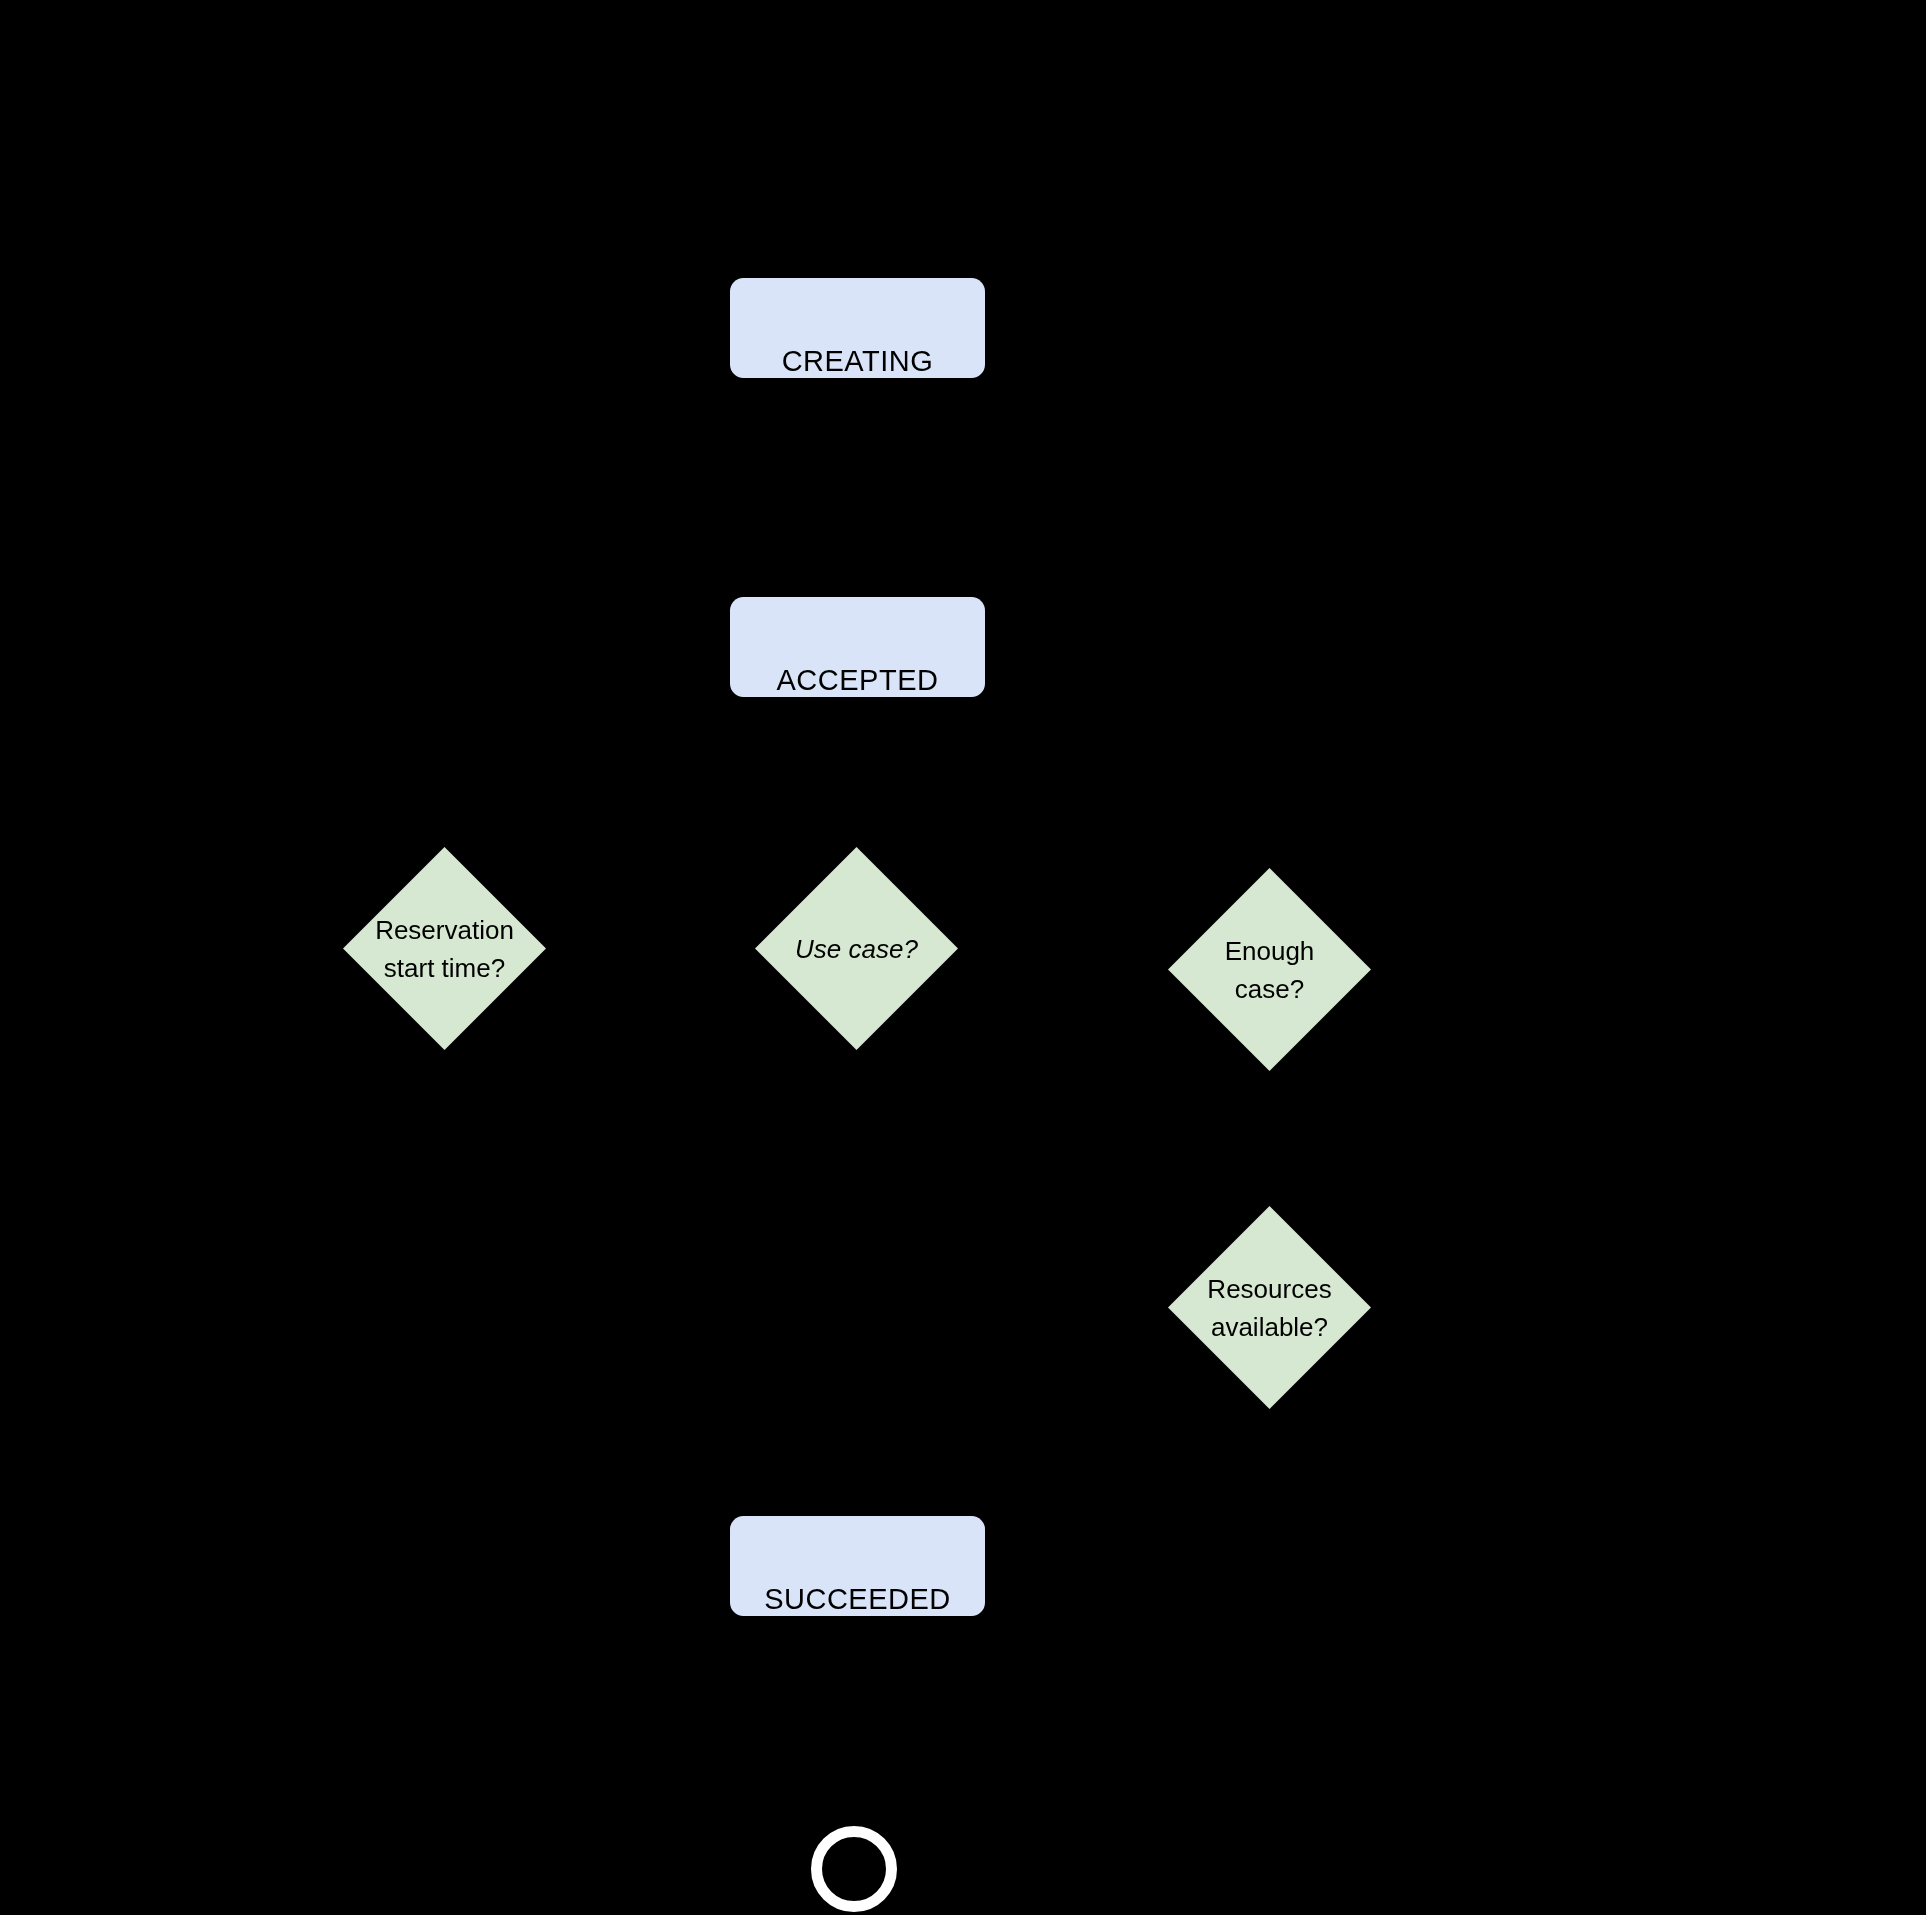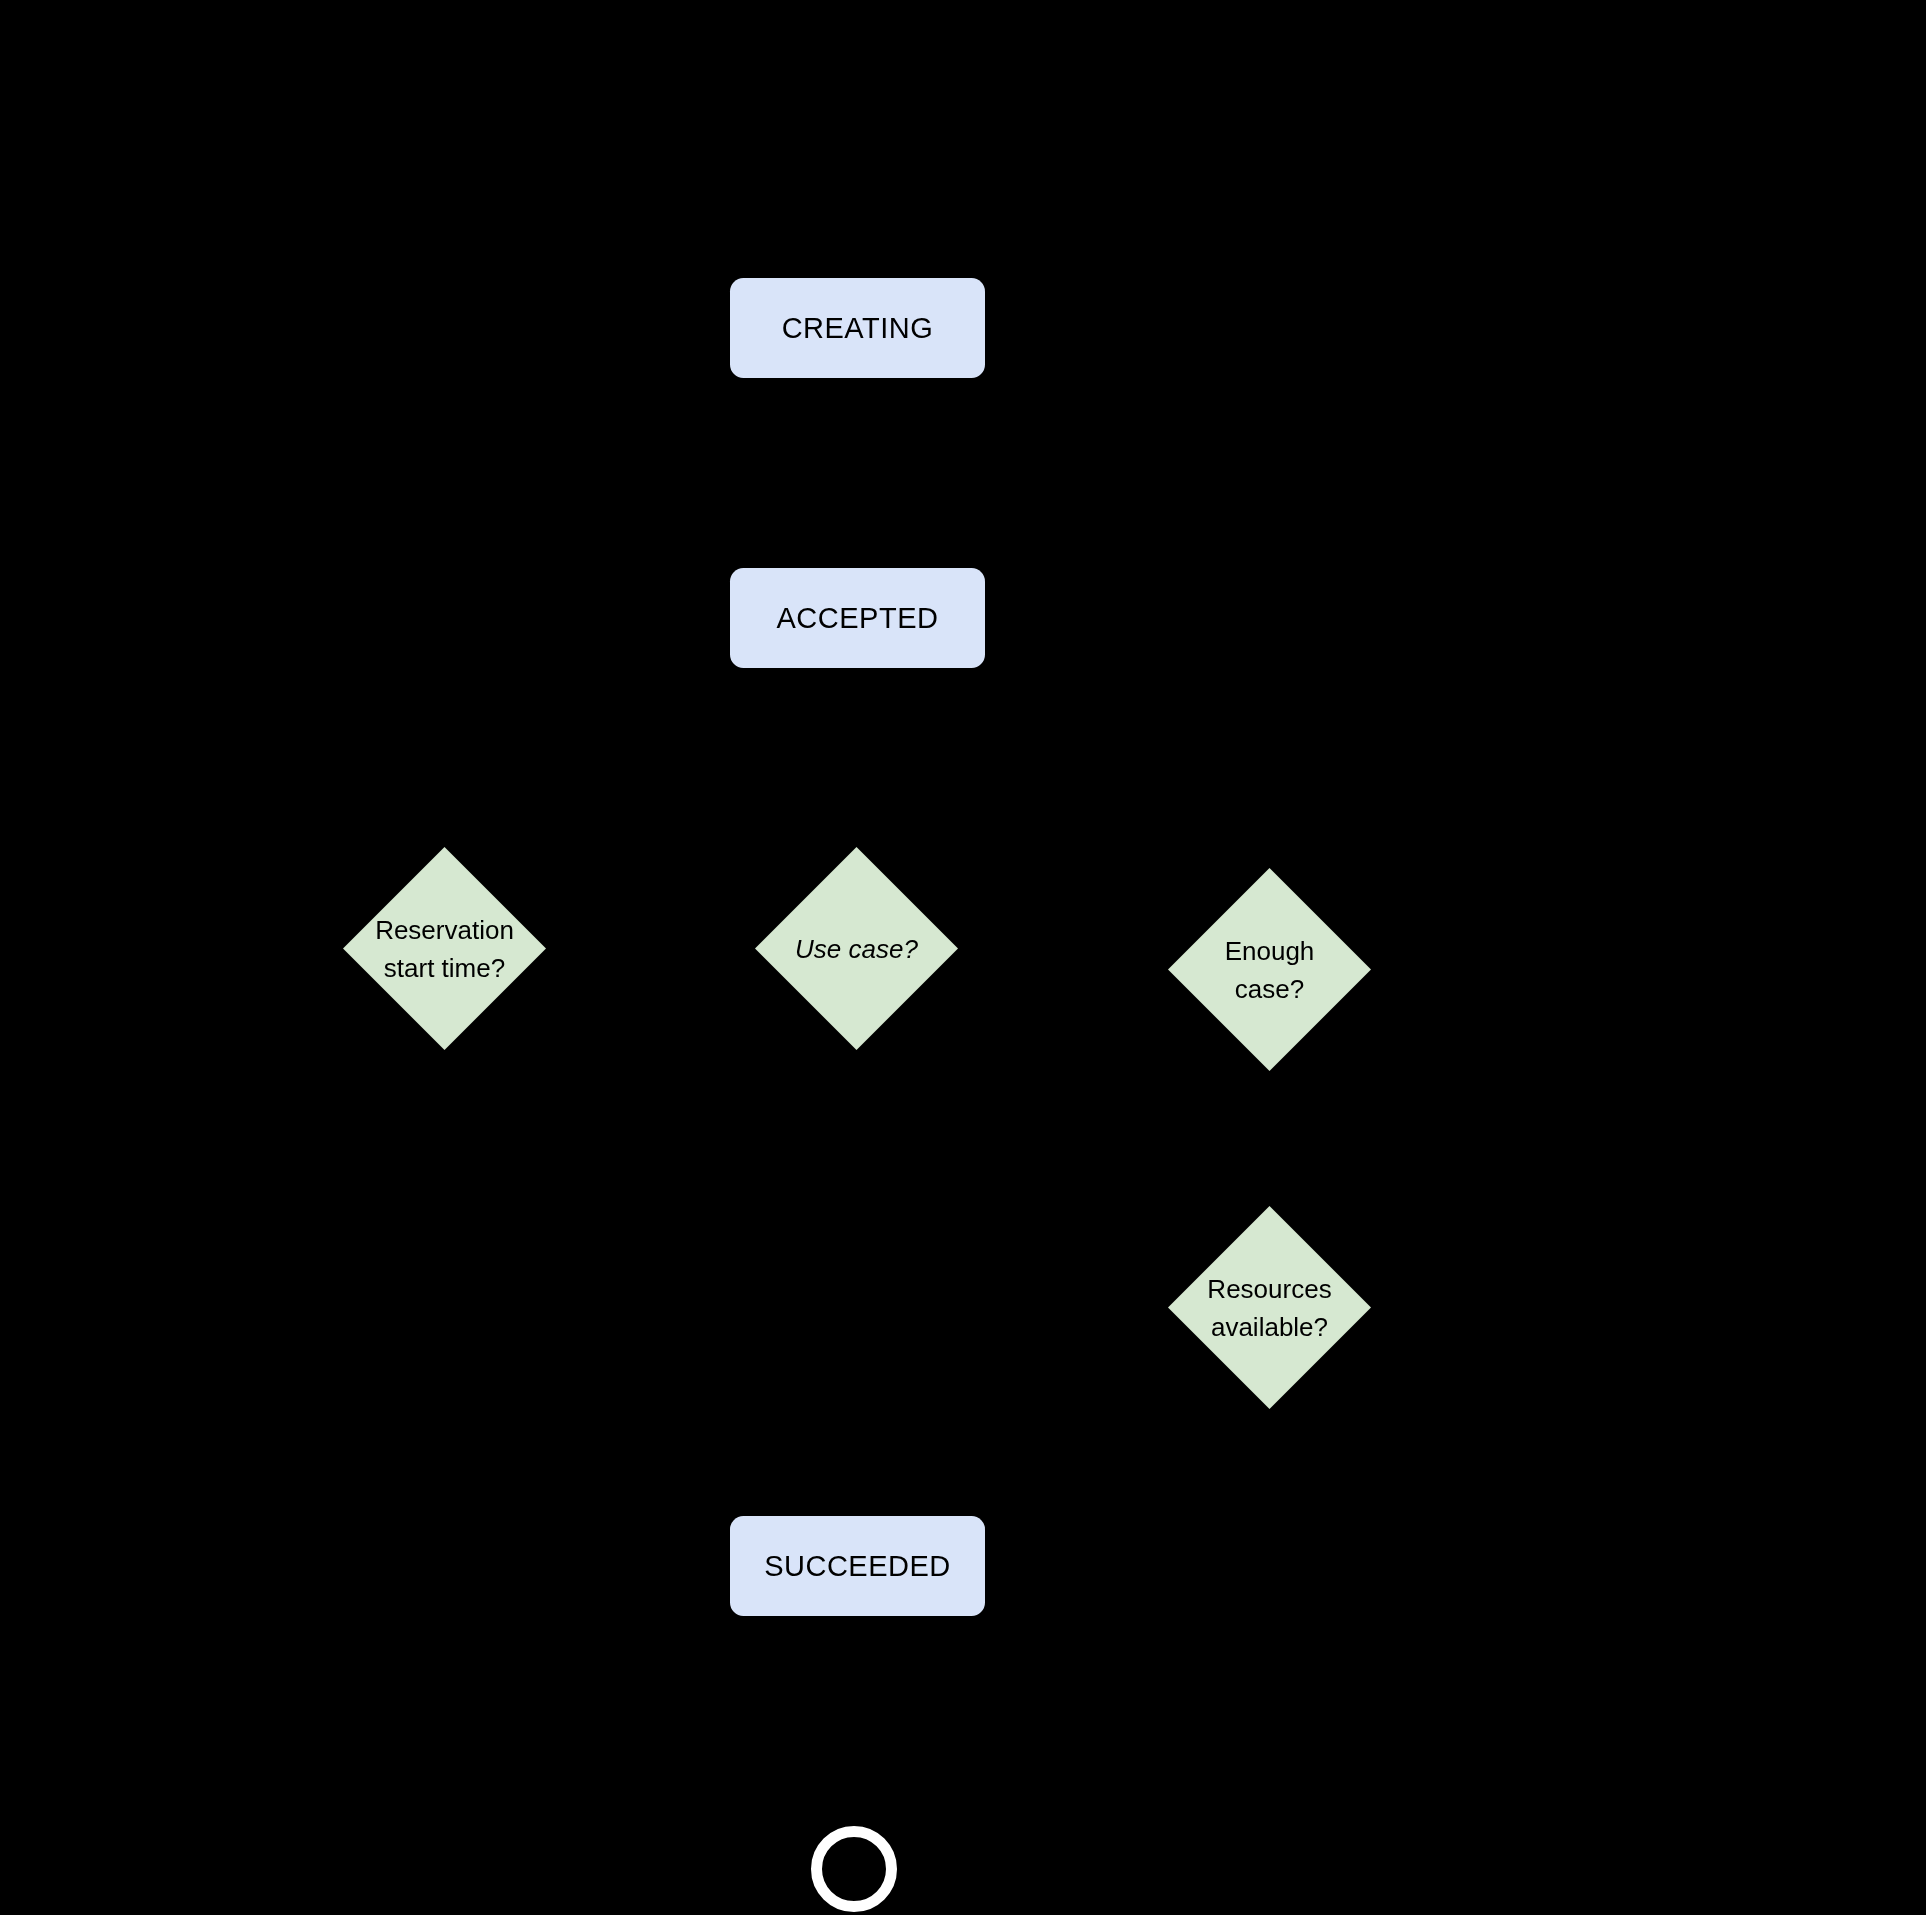--- a/index.html
+++ b/index.html
@@ -15,21 +15,21 @@
     overflow: hidden;
     font-family: "Liberation Sans", sans-serif;
   }
   .state-box {
     position: absolute;
     width: 255px;
     height: 100px;
     background: #d9e4f9;
     border-radius: 13.4px;
     display: flex;
-    align-items: center;
+    align-items: flex-end;
     justify-content: center;
     color: #000000;
     font-size: 29px;
     letter-spacing: 0.5px;
     white-space: nowrap;
   }
   .decision {
     position: absolute;
     width: 203px;
     height: 203px;
@@ -51,21 +51,21 @@
     left: 811px;
     top: 1826px;
     width: 64px;
     height: 64px;
     border: 11px solid #ffffff;
     border-radius: 50%;
     background: transparent;
   }
   
   #state-creating   { left: 730px; top: 278px;  }
-  #state-accepted   { left: 730px; top: 568px; }
+  #state-accepted   { left: 730px; top: 597px; }
   #state-failed     { left: 6.7px;   top: 1516px; }
   #state-succeeded  { left: 730px; top: 1516px; }
   #state-cancelled  { left: 1451px; top: 1516px; }
   #decision-reservation-start-time { left: 343px;  top: 847px; }
   #decision-use-case               { left: 755px; top: 847px; font-style: italic; }
   #decision-enough-quota           { left: 1168px; top: 868px; }
   #decision-resources-available    { left: 1168px; top: 1206px; }
 </style>
 </head>
 <body>

